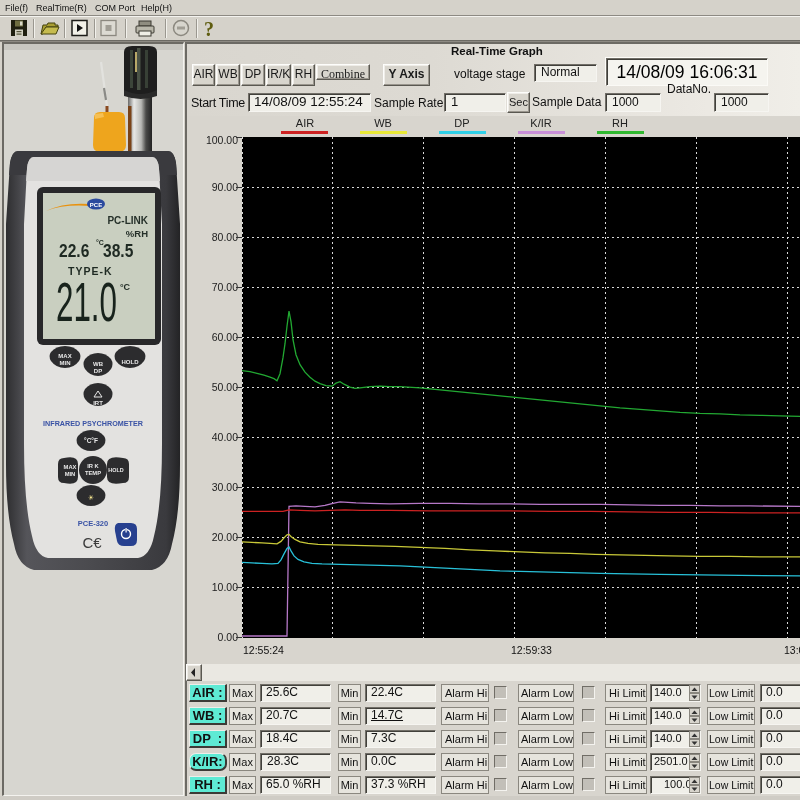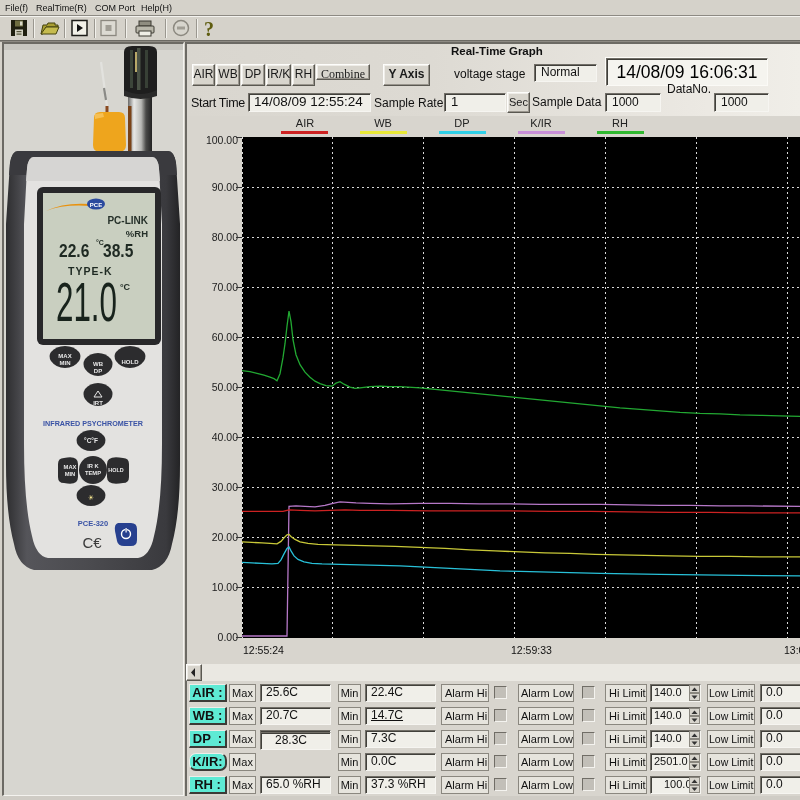--- a/index.html
+++ b/index.html
@@ -322,21 +322,21 @@
   </div>
 <div class="abs" style="left:689px;top:739px;width:11px;height:8px;background:#d8d5cd;border:1px solid #8a877f;">
     <svg width="9" height="6" style="display:block">
       <path d="M4.5 5 L7.5 1.5 L1.5 1.5 Z" fill="#333"></path>
     </svg>
   </div>
 <div class="flatb" style="left:707px;top:730px;width:48px;height:18px;line-height:16px;padding-left:1px;font-size:10.5px;">Low Limit</div>
 <div class="sunk" style="left:760px;top:730px;width:45px;height:18px;line-height:15px;padding-left:5px;">0.0</div>
 <div class="rowlab" style="left:189px;top:753px;width:38px;height:18px;line-height:15px;border-radius:7px;">K/IR:</div>
 <div class="flatb" style="left:229px;top:753px;width:27px;height:18px;line-height:16px;text-align:center;">Max</div>
-<div class="sunk" style="left:260px;top:732px;width:71px;height:18px;line-height:15px;padding-left:14px;">28.3C</div>
+<div class="sunk" style="left:260px;top:753px;width:71px;height:18px;line-height:15px;padding-left:6px;">28.3C</div>
 <div class="flatb" style="left:338px;top:753px;width:23px;height:18px;line-height:16px;text-align:center;">Min</div>
 <div class="sunk" style="left:365px;top:753px;width:71px;height:18px;line-height:15px;padding-left:5px;">0.0C</div>
 <div class="flatb" style="left:441px;top:753px;width:48px;height:18px;line-height:16px;padding-left:3px;">Alarm Hi</div>
 <div class="cb" style="left:494px;top:755px;"></div>
 <div class="flatb" style="left:518px;top:753px;width:56px;height:18px;line-height:16px;padding-left:2px;">Alarm Low</div>
 <div class="cb" style="left:582px;top:755px;"></div>
 <div class="flatb" style="left:605px;top:753px;width:42px;height:18px;line-height:16px;padding-left:3px;">Hi Limit</div>
 <div class="sunk" style="left:650px;top:753px;width:51px;height:18px;line-height:15px;padding-left:3px;font-size:11px;">2501.0</div>
 <div class="abs" style="left:689px;top:754px;width:11px;height:8px;background:#d8d5cd;border:1px solid #8a877f;">
     <svg width="9" height="6" style="display:block">

